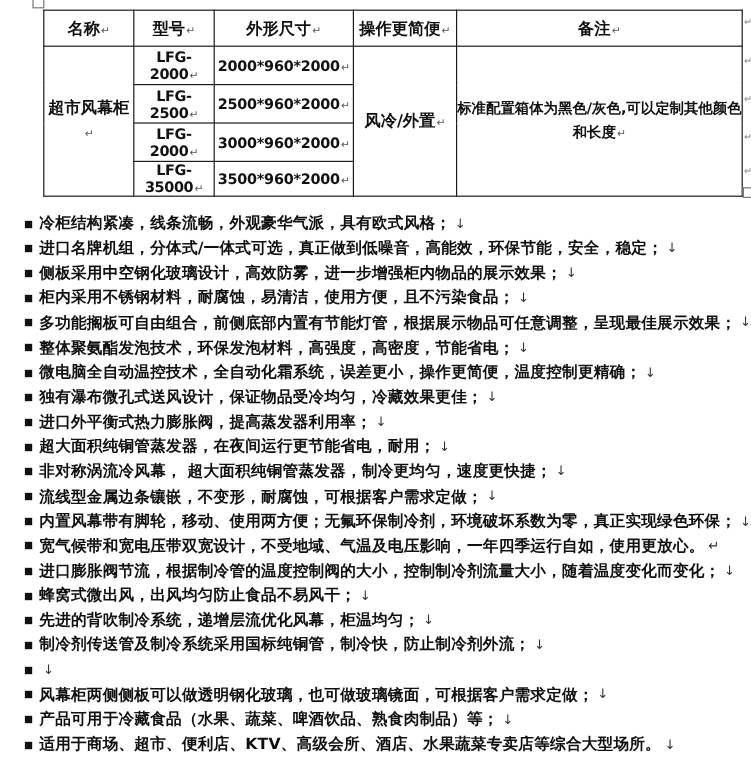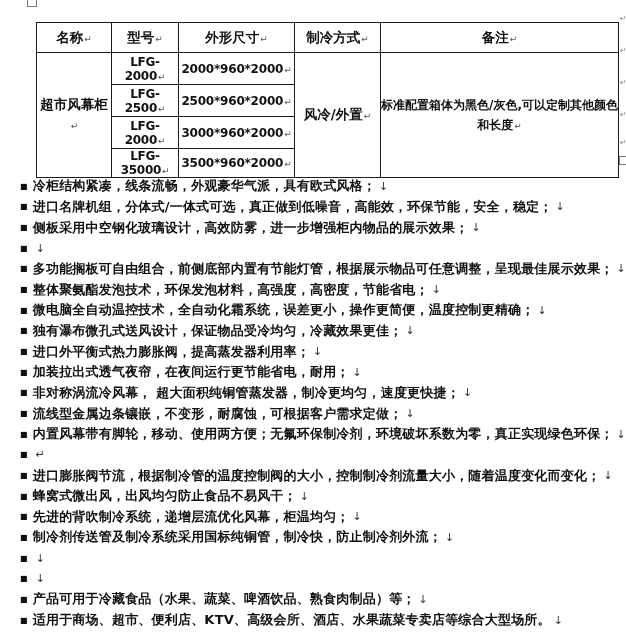--- a/index.html
+++ b/index.html
@@ -4,21 +4,21 @@
 <style>
   html,body{margin:0;padding:0;}
   body{
     width:626px;height:634px;background:#ffffff;overflow:hidden;
     font-family:"DejaVu Sans",sans-serif;font-weight:bold;color:#111;
   }
   .page{position:relative;width:626px;height:634px;background:#fff;}
 
   
   table.spec{
-    position:absolute;left:36px;top:22px;
+    position:absolute;left:36px;top:8px;
     border-collapse:collapse;table-layout:fixed;width:582px;
   }
   table.spec td{
     border:1.5px solid #1c1c1c;text-align:center;vertical-align:middle;
     padding:0;overflow:hidden;
   }
   td.hd{font-size:13.5px;}
   td.namec{font-size:13.5px;line-height:20px;word-break:break-all;padding:0 8px;}
   td.modelc{font-size:12px;letter-spacing:-0.3px;margin-top:36px;}
   td.sizec{font-size:12px;letter-spacing:-0.2px;}
@@ -59,21 +59,21 @@
         <col style="width:67px">
         <col style="width:116px">
       <col style="width:86px">
         <col style="width:238px">
     </colgroup>
     <tbody>
       <tr style="height:30px">
         <td class="hd"><span>名称</span><span class="cm">↵</span></td>
         <td class="hd"><span>型号</span><span class="cm">↵</span></td>
         <td class="hd"><span>外形尺寸</span><span class="cm">↵</span></td>
-        <td class="hd"><span>制冷方式</span><span class="cm">↵</span></td>
+        <td class="hd"><span>操作更简便</span><span class="cm">↵</span></td>
         <td class="hd"><span>备注</span><span class="cm">↵</span></td>
       </tr>
       <tr style="height:32px">
         <td class="namec" rowspan="4"><span>超市风幕柜</span><span class="cm">↵</span></td>
         <td class="modelc"><span>LFG-2000</span><span class="cm">↵</span></td>
         <td class="sizec"><span>2000*960*2000</span><span class="cm">↵</span></td>
         <td class="coolc" rowspan="4"><span>风冷/外置</span><span class="cm">↵</span></td>
         <td class="remarkc" rowspan="4"><span>标准配置箱体为黑色/灰色,可以定制其他颜色和长度</span><span class="cm">↵</span></td>
       </tr>
       <tr style="height:32px">
@@ -110,20 +110,21 @@
         <span class="ftext">进口名牌机组，分体式/一体式可选，真正做到低噪音，高能效，环保节能，安全，稳定；</span>
         <span class="mark">↓</span>
       </div>
       <div class="feat">
         <span class="bullet">■</span>
         <span class="ftext">侧板采用中空钢化玻璃设计，高效防雾，进一步增强柜内物品的展示效果；</span>
         <span class="mark">↓</span>
       </div>
       <div class="feat">
         <span class="bullet">■</span>
+        <span class="ftext">柜内采用不锈钢材料，耐腐蚀，易清洁，使用方便，且不污染食品；</span>
         <span class="mark">↓</span>
       </div>
       <div class="feat">
         <span class="bullet">■</span>
         <span class="ftext">多功能搁板可自由组合，前侧底部内置有节能灯管，根据展示物品可任意调整，呈现最佳展示效果；</span>
         <span class="mark">↓</span>
       </div>
       <div class="feat">
         <span class="bullet">■</span>
         <span class="ftext">整体聚氨酯发泡技术，环保发泡材料，高强度，高密度，节能省电；</span>
@@ -139,40 +140,41 @@
         <span class="ftext">独有瀑布微孔式送风设计，保证物品受冷均匀，冷藏效果更佳；</span>
         <span class="mark">↓</span>
       </div>
       <div class="feat">
         <span class="bullet">■</span>
         <span class="ftext">进口外平衡式热力膨胀阀，提高蒸发器利用率；</span>
         <span class="mark">↓</span>
       </div>
       <div class="feat">
         <span class="bullet">■</span>
-        <span class="ftext">加装拉出式透气夜帘，在夜间运行更节能省电，耐用；</span>
+        <span class="ftext">超大面积纯铜管蒸发器，在夜间运行更节能省电，耐用；</span>
         <span class="mark">↓</span>
       </div>
       <div class="feat">
         <span class="bullet">■</span>
         <span class="ftext">非对称涡流冷风幕， 超大面积纯铜管蒸发器，制冷更均匀，速度更快捷；</span>
         <span class="mark">↓</span>
       </div>
       <div class="feat">
         <span class="bullet">■</span>
         <span class="ftext">流线型金属边条镶嵌，不变形，耐腐蚀，可根据客户需求定做；</span>
         <span class="mark">↓</span>
       </div>
       <div class="feat">
         <span class="bullet">■</span>
         <span class="ftext">内置风幕带有脚轮，移动、使用两方便；无氟环保制冷剂，环境破坏系数为零，真正实现绿色环保；</span>
         <span class="mark">↓</span>
       </div>
       <div class="feat">
         <span class="bullet">■</span>
+        <span class="ftext">宽气候带和宽电压带双宽设计，不受地域、气温及电压影响，一年四季运行自如，使用更放心。</span>
         <span class="mark">↵</span>
       </div>
       <div class="feat">
         <span class="bullet">■</span>
         <span class="ftext">进口膨胀阀节流，根据制冷管的温度控制阀的大小，控制制冷剂流量大小，随着温度变化而变化；</span>
         <span class="mark">↓</span>
       </div>
       <div class="feat">
         <span class="bullet">■</span>
         <span class="ftext">蜂窝式微出风，出风均匀防止食品不易风干；</span>
@@ -187,20 +189,21 @@
         <span class="bullet">■</span>
         <span class="ftext">制冷剂传送管及制冷系统采用国标纯铜管，制冷快，防止制冷剂外流；</span>
         <span class="mark">↓</span>
       </div>
       <div class="feat">
         <span class="bullet">■</span>
         <span class="mark">↓</span>
       </div>
       <div class="feat">
         <span class="bullet">■</span>
+        <span class="ftext">风幕柜两侧侧板可以做透明钢化玻璃，也可做玻璃镜面，可根据客户需求定做；</span>
         <span class="mark">↓</span>
       </div>
       <div class="feat">
         <span class="bullet">■</span>
         <span class="ftext">产品可用于冷藏食品（水果、蔬菜、啤酒饮品、熟食肉制品）等；</span>
         <span class="mark">↓</span>
       </div>
       <div class="feat">
         <span class="bullet">■</span>
         <span class="ftext">适用于商场、超市、便利店、KTV、高级会所、酒店、水果蔬菜专卖店等综合大型场所。</span>

